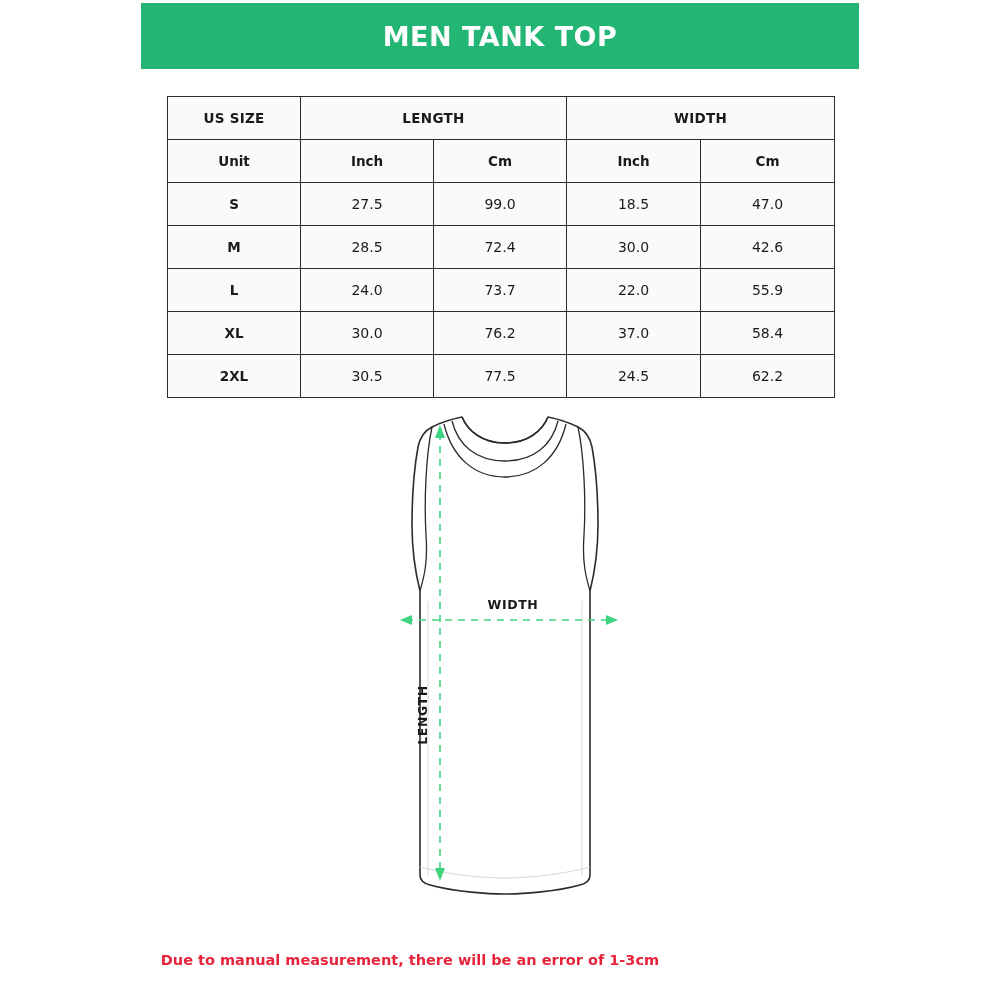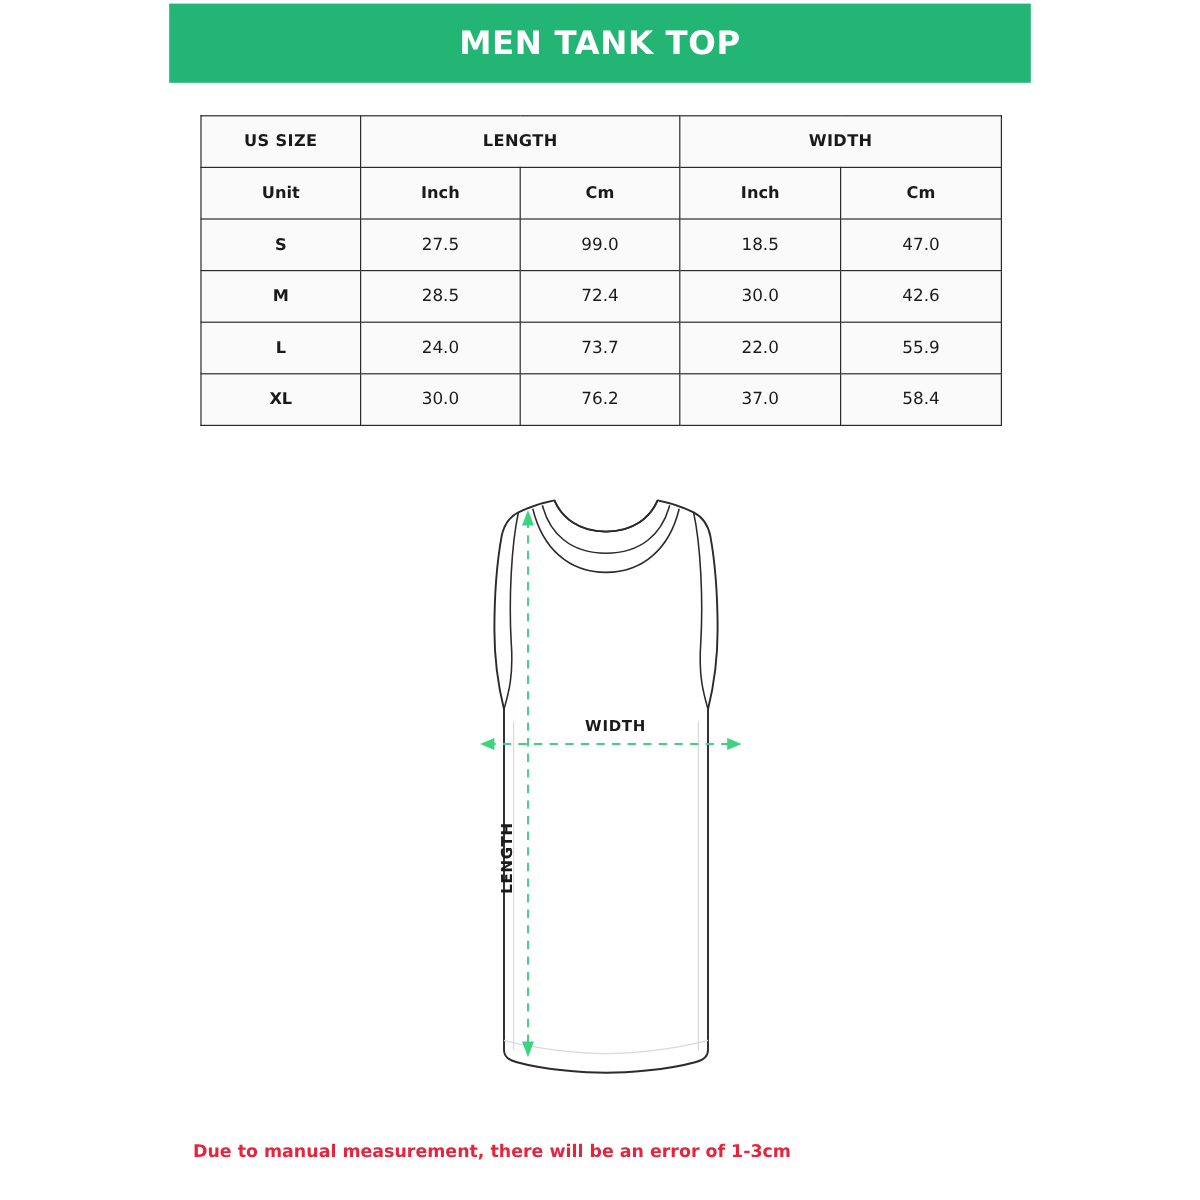--- a/index.html
+++ b/index.html
@@ -165,20 +165,27 @@
         <td class="val">73.7</td>
         <td class="val">22.0</td>
         <td class="val">55.9</td>
       </tr>
       <tr>
         <td class="sizecell">XL</td>
         <td class="val">30.0</td>
         <td class="val">76.2</td>
         <td class="val">37.0</td>
         <td class="val">58.4</td>
+      </tr>
+      <tr>
+        <td class="sizecell">2XL</td>
+        <td class="val">30.5</td>
+        <td class="val">77.5</td>
+        <td class="val">24.5</td>
+        <td class="val">62.2</td>
       </tr>
     </tbody>
   </table>
 </div>
 
 <div class="illustration">
   <svg width="330" height="510" viewBox="0 0 330 510">
 
     <g fill="#ffffff" stroke="#2b2b2b" stroke-width="1.6" stroke-linejoin="round">
       <path d="M92,22

